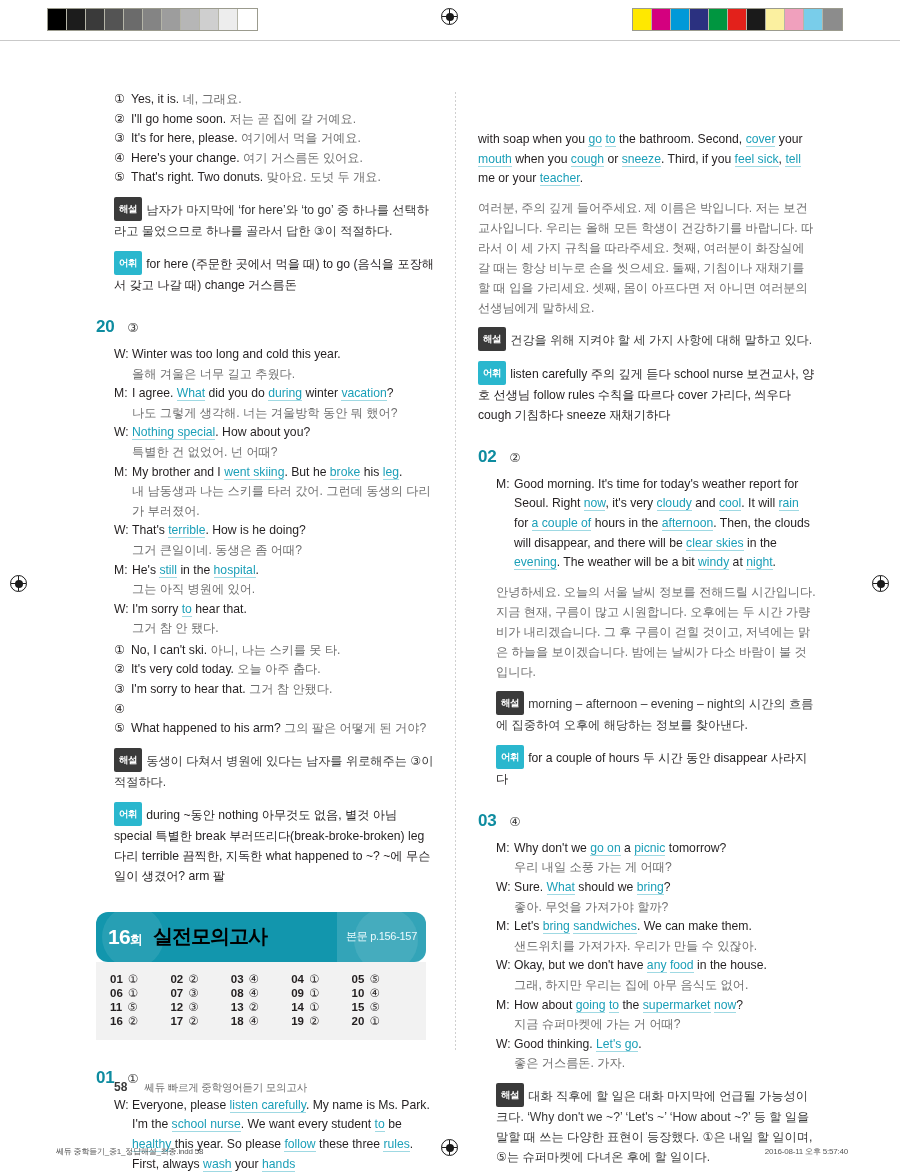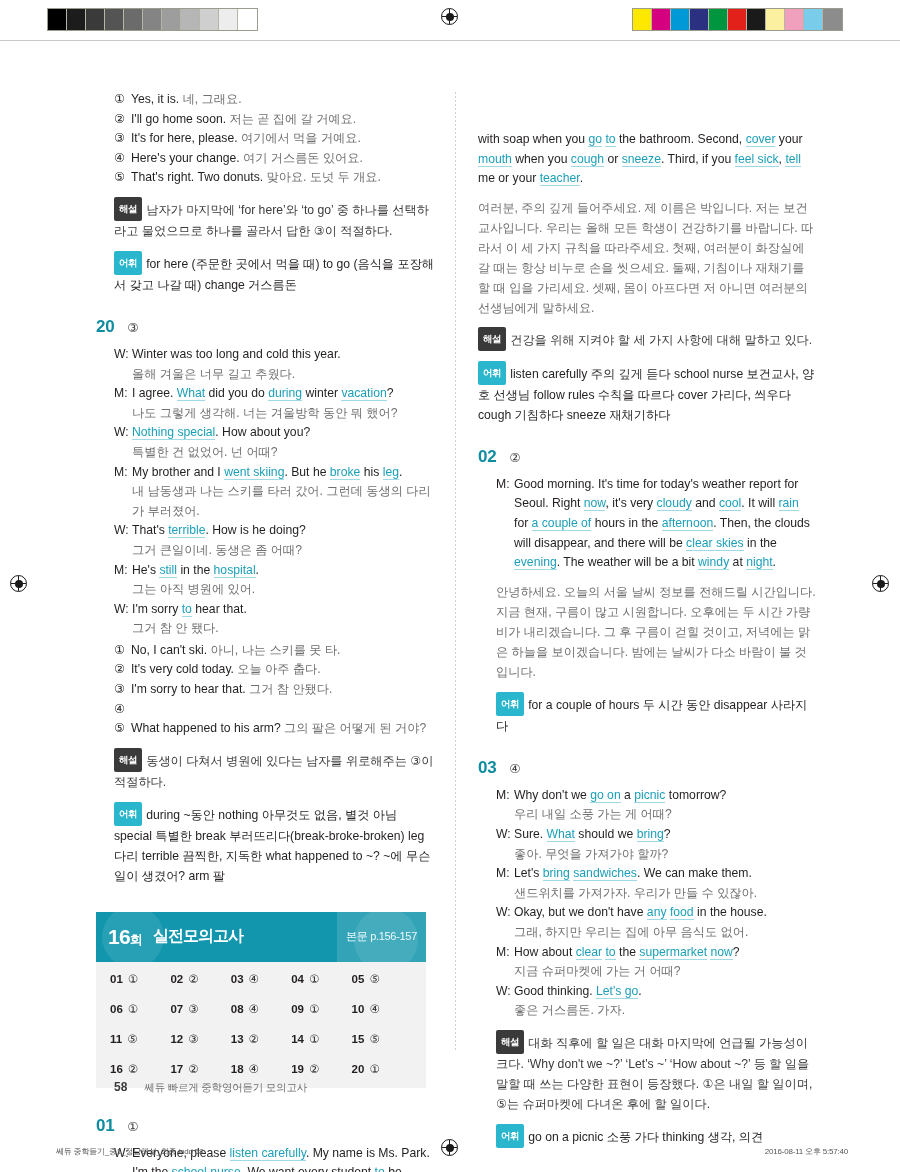--- a/index.html
+++ b/index.html
@@ -83,38 +83,38 @@
   }
   .tag.sol { background: #3a3a3a; }
   .tag.voc { background: #2ab7ce; }
   .note .body { color: #3a3a3a; }
   .note.vocab .body { color: #231f20; }
 
   
   #answer-box { margin: 26px 0 0 0; width: 330px; }
   #answer-header {
     position: relative; height: 50px; background: #1296ad; overflow: hidden;
-    display: flex; align-items: center; padding: 0 12px;
+    display: flex; align-items: center; padding: 0 12px; border-radius: 12px;
   }
   #answer-header .circ1, #answer-header .circ2 {
     position: absolute; border-radius: 50%; background: rgba(255,255,255,0.09);
   }
   #answer-header .circ1 { width: 62px; height: 62px; left: 6px; top: -6px; }
   #answer-header .circ2 { width: 64px; height: 64px; right: 8px; top: -4px; }
   .ah-round { font-size: 21px; font-weight: bold; color: #ffffff; letter-spacing: -0.8px; position: relative; }
   .ah-round .suffix { font-size: 13px; }
-  .ah-title { font-size: 16px; font-weight: bold; color: #ffffff; margin-left: 11px; letter-spacing: -1px; position: relative; }
+  .ah-title { font-size: 20px; font-weight: bold; color: #000000; margin-left: 11px; letter-spacing: -1px; position: relative; }
   .ah-ref {
     position: relative; margin-left: auto; font-size: 11px; color: #eafafd;
     background: rgba(255,255,255,0.14); padding: 17px 9px; height: 50px;
     display: flex; align-items: center; margin-right: -12px; letter-spacing: -0.3px;
   }
   #answer-grid {
     background: #f2f2f2; padding: 10px 14px 12px 14px;
-    display: grid; grid-template-columns: repeat(5, 1fr); row-gap: 16px;
+    display: grid; grid-template-columns: repeat(5, 1fr); row-gap: 0;
   }
   .ak { font-size: 11.5px; color: #231f20; }
   .ak .n { font-weight: bold; margin-right: 5px; }
   .ak .c { font-size: 11.5px; }
 
   
   #footer { position: absolute; left: 96px; top: 1080px; display: flex; align-items: baseline; gap: 17px; }
   #footer .pg { font-size: 12px; font-weight: bold; color: #3a3a3a; padding-left: 18px; }
   #footer .ft { font-size: 10.5px; color: #6f6f6f; letter-spacing: -0.2px; }
 
@@ -321,20 +321,23 @@
       <span class="q-num">02</span>
       <span class="q-ans">②</span>
     </div>
     <div class="script" id="q02-lines">
         <div class="line">
           <span class="spk">M:</span>
           <span class="txt">Good morning. It's time for today's weather report for Seoul. Right <span class="hl">now</span>, it's very <span class="hl">cloudy</span> and <span class="hl">cool</span>. It will <span class="hl">rain</span> for <span class="hl">a couple of</span> hours in the <span class="hl">afternoon</span>. Then, the clouds will disappear, and there will be <span class="hl">clear skies</span> in the <span class="hl">evening</span>. The weather will be a bit <span class="hl">windy</span> at <span class="hl">night</span>.</span>
         </div>
       </div>
     <div class="para-kr">안녕하세요. 오늘의 서울 날씨 정보를 전해드릴 시간입니다. 지금 현재, 구름이 많고 시원합니다. 오후에는 두 시간 가량 비가 내리겠습니다. 그 후 구름이 걷힐 것이고, 저녁에는 맑은 하늘을 보이겠습니다. 밤에는 날씨가 다소 바람이 불 것입니다.</div>
+    <div class="note">
+      <span class="tag sol">해설</span><span class="body">morning – afternoon – evening – night의 시간의 흐름에 집중하여 오후에 해당하는 정보를 찾아낸다.</span>
+    </div>
     <div class="note vocab">
       <span class="tag voc">어휘</span><span class="body">for a couple of hours 두 시간 동안 disappear 사라지다</span>
     </div>
 
     <div class="q-head">
       <span class="q-num">03</span>
       <span class="q-ans">④</span>
     </div>
     <div class="script" id="q03-lines">
         <div class="line">
@@ -352,21 +355,21 @@
           <span class="txt">Let's <span class="hl">bring</span> <span class="hl">sandwiches</span>. We can make them.</span>
         </div>
         <div class="line kr-line">샌드위치를 가져가자. 우리가 만들 수 있잖아.</div>
         <div class="line">
           <span class="spk">W:</span>
           <span class="txt">Okay, but we don't have <span class="hl">any</span> <span class="hl">food</span> in the house.</span>
         </div>
         <div class="line kr-line">그래, 하지만 우리는 집에 아무 음식도 없어.</div>
         <div class="line">
           <span class="spk">M:</span>
-          <span class="txt">How about <span class="hl">clear</span> <span class="hl">to</span> the <span class="hl">supermarket</span> <span class="hl">now</span>?</span>
+          <span class="txt">How about <span class="hl">going</span> <span class="hl">to</span> the <span class="hl">supermarket</span> <span class="hl">now</span>?</span>
         </div>
         <div class="line kr-line">지금 슈퍼마켓에 가는 거 어때?</div>
         <div class="line">
           <span class="spk">W:</span>
           <span class="txt">Good thinking. <span class="hl">Let's <span class="hl">go</span></span>.</span>
         </div>
         <div class="line kr-line">좋은 거스름돈. 가자.</div>
       </div>
     <div class="note">
       <span class="tag sol">해설</span><span class="body">대화 직후에 할 일은 대화 마지막에 언급될 가능성이 크다. ‘Why don't we ~?’ ‘Let's ~’ ‘How about ~?’ 등 할 일을 말할 때 쓰는 다양한 표현이 등장했다. ①은 내일 할 일이며, ⑤는 슈퍼마켓에 다녀온 후에 할 일이다.</span>

